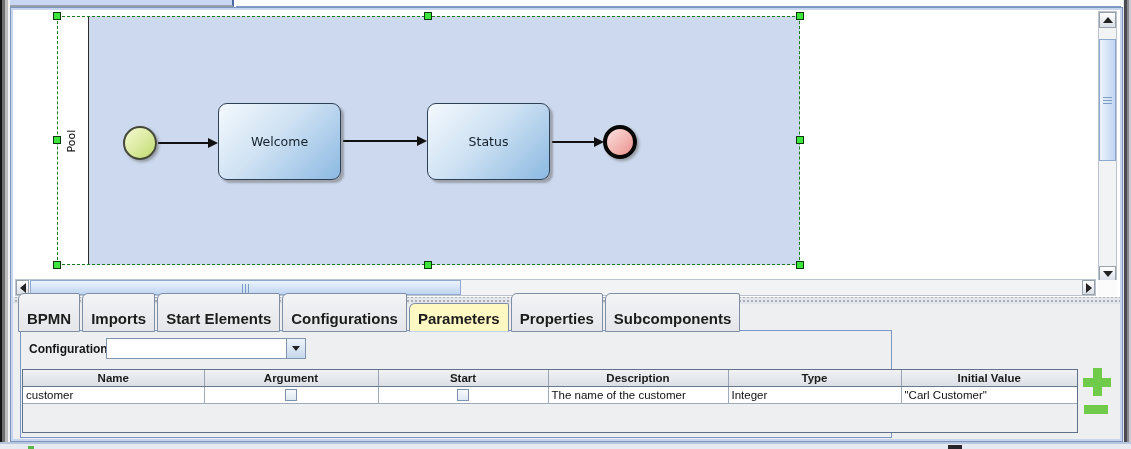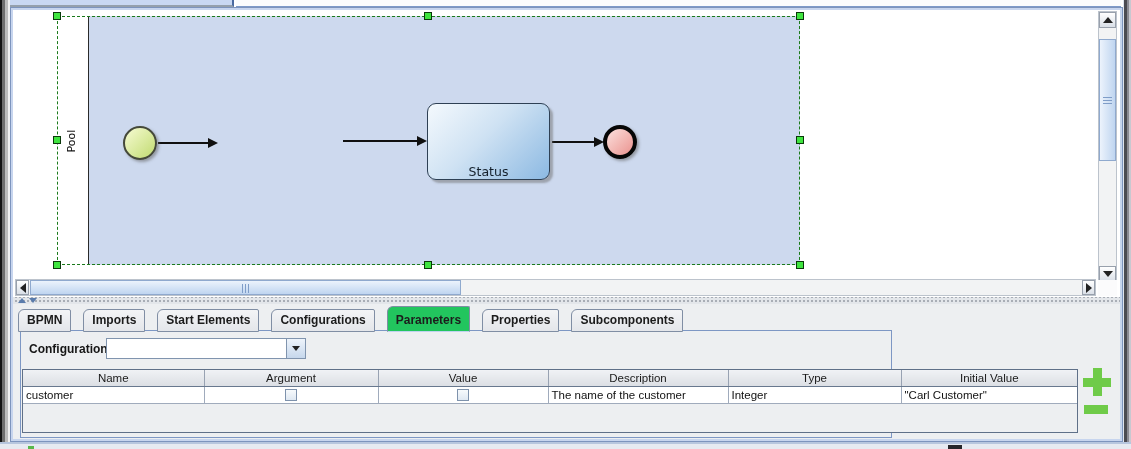--- a/index.html
+++ b/index.html
@@ -47,21 +47,21 @@
   .end-event { left:588px; top:114px; border:4px solid #060606;
     background:linear-gradient(135deg,#fad9d6 10%,#ec9a96 90%);
     box-shadow:2px 2px 3px rgba(100,100,100,.55); }
   .task { position:absolute; top:92px; width:123px; height:77px; border-radius:9px;
     border:1.5px solid #2e4054;
     background:linear-gradient(135deg,#f4f9fd 0%,#cfe2f3 45%,#8cb9e2 100%);
     box-shadow:3px 3px 2px rgba(110,110,110,.5);
     display:flex; align-items:center; justify-content:center;
     font-family:"DejaVu Sans", sans-serif; font-size:12.5px; color:#14202c; z-index:2; }
   .task-welcome { left:203px; }
-  .task-status { left:412px;align-items:flex-end; }
+  .task-status { left:412px; }
   .arrow-line { position:absolute; height:2px; background:#101010; z-index:1; }
   .arrow-head { position:absolute; width:0; height:0; z-index:1;
     border-top:5px solid transparent; border-bottom:5px solid transparent;
     border-left:10px solid #101010; }
   
   .vsb { position:absolute; left:1098px; top:11px; width:19px; height:272px;
     background:#f2f3f4; border:1px solid #bcc3cc; }
   .hsb { position:absolute; left:15px; top:279px; width:1081px; height:17px;
     background:#f2f3f4; border:1px solid #bcc3cc; }
   .sb-corner { position:absolute; left:1098px; top:280px; width:19px; height:16px; background:#fbfbfc; }
@@ -87,40 +87,40 @@
   .divider { position:absolute; left:13px; top:297px; width:1107px; height:7px;
     background-color:#e3e6ea;
     background-image:radial-gradient(circle,#a9aeb6 0.8px,transparent 1px);
     background-size:4px 4px; background-position:1px 2px; }
   .div-arrow { position:absolute; top:1px; width:0; height:0; }
   .div-up   { left:5px;  border-left:4px solid transparent; border-right:4px solid transparent; border-bottom:5px solid #5a7cac; }
   .div-down { left:16px; border-left:4px solid transparent; border-right:4px solid transparent; border-top:5px solid #5a7cac; }
   
   .panel { position:absolute; left:13px; top:304px; width:1107px; height:135px; background:#edeff1; }
   .tabs { position:absolute; left:5px; top:0; height:27px; display:flex; align-items:flex-end; z-index:2; }
-  .tab { position:relative; margin-right:12px; margin-bottom:-1px; padding:3px 8px 4px;
-    font-size:12px; font-weight:bold; color:#1c1c1c;
+  .tab { position:relative; margin-right:2px; margin-bottom:-1px; padding:16px 8px 4px;
+    font-size:15px; font-weight:bold; color:#1c1c1c;
     background:linear-gradient(180deg,#f3f4f6,#e4e6ea);
     border:1px solid #808ea4; border-top-left-radius:6px; border-top-right-radius:2px; }
-  .tab.selected { background:#22c55e; padding-top:6px; border-bottom:1px solid #bfd3ef; }
+  .tab.selected { background:#fef9c3; padding-top:6px; border-bottom:1px solid #bfd3ef; }
   .content { position:absolute; left:7px; top:26px; width:872px; height:108px;
     border:1px solid #7d97c4; background:#edeff1; }
   .cfg-label { position:absolute; left:8px; top:11px; font-size:12px; font-weight:bold; color:#161616; }
   .combo { position:absolute; left:85px; top:7px; width:200px; height:21px;
     background:#fff; border:1px solid #8094ae; }
   .combo-value { position:absolute; left:4px; top:3px; right:22px; font-size:11.5px; color:#222;
     overflow:hidden; white-space:nowrap; }
   .combo-btn { position:absolute; right:0; top:0; width:19px; height:19px;
     background:linear-gradient(180deg,#eef4fb,#c6d7ec); border-left:1px solid #8094ae;
     display:flex; align-items:center; justify-content:center; }
   
   .tablewrap { position:absolute; left:1px; top:38px; width:1056px; height:64px;
     border:1px solid #5f7088; background:#edeff1; }
   table.params { border-collapse:collapse; table-layout:fixed; width:1054px; }
-  table.params th { height:16px; font-size:11.5px; font-weight:normal; color:#1a1a1a;
+  table.params th { height:16px; font-size:11.5px; font-weight:bold; color:#1a1a1a;
     background:linear-gradient(180deg,#f0f2f5,#dcdfe4);
     border-right:1px solid #98a2b2; border-bottom:1px solid #68788e; text-align:center;
     overflow:hidden; white-space:nowrap;margin-top:29px; }
   table.params th:last-child { border-right:none; }
   table.params td { height:17px; font-size:11.5px; color:#111; background:#fff;
     border-right:1px solid #a0abbc; border-bottom:1px solid #a0abbc;
     padding:0 3px; overflow:hidden; white-space:nowrap; }
   table.params td:last-child { border-right:none; }
   table.params td.center { text-align:center; }
   .cb { display:inline-block; width:12px; height:12px; vertical-align:middle;
@@ -156,20 +156,23 @@
     <div class="handle" style="left:781px;top:125px;"></div>
     <div class="handle" style="left:38px;top:250px;"></div>
     <div class="handle" style="left:409px;top:250px;"></div>
     <div class="handle" style="left:781px;top:250px;"></div>
 
     <div class="event start-event"></div>
 
     <div class="arrow-line" style="left:143px;top:131px;width:51px;"></div>
     <div class="arrow-head" style="left:193px;top:127px;"></div>
 
+    <div class="task task-welcome">
+      <span>Welcome</span>
+    </div>
 
     <div class="arrow-line" style="left:328px;top:129px;width:74px;"></div>
     <div class="arrow-head" style="left:402px;top:125px;"></div>
 
     <div class="task task-status">
       <span>Status</span>
     </div>
 
     <div class="arrow-line" style="left:537px;top:130px;width:42px;"></div>
     <div class="arrow-head" style="left:579px;top:126px;"></div>
@@ -233,21 +236,21 @@
               <col style="width: 174px;">
               <col style="width: 170px;">
               <col style="width: 180px;">
               <col style="width: 173px;">
               <col style="width: 176px;">
             </colgroup>
           <thead>
               <tr>
                 <th>Name</th>
                 <th>Argument</th>
-                <th>Value</th>
+                <th>Start</th>
                 <th>Description</th>
                 <th>Type</th>
                 <th>Initial Value</th>
               </tr>
             </thead>
           <tbody>
               <tr>
                 <td>customer</td>
                 <td class="center"><span class="cb"></span></td>
                 <td class="center"><span class="cb"></span></td>

